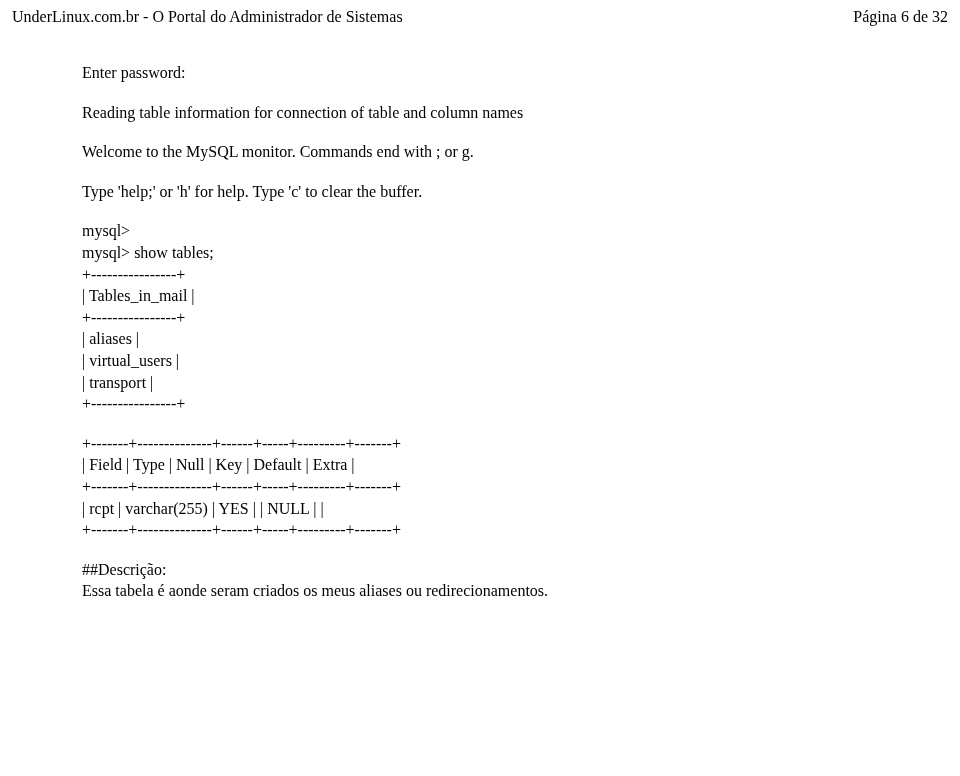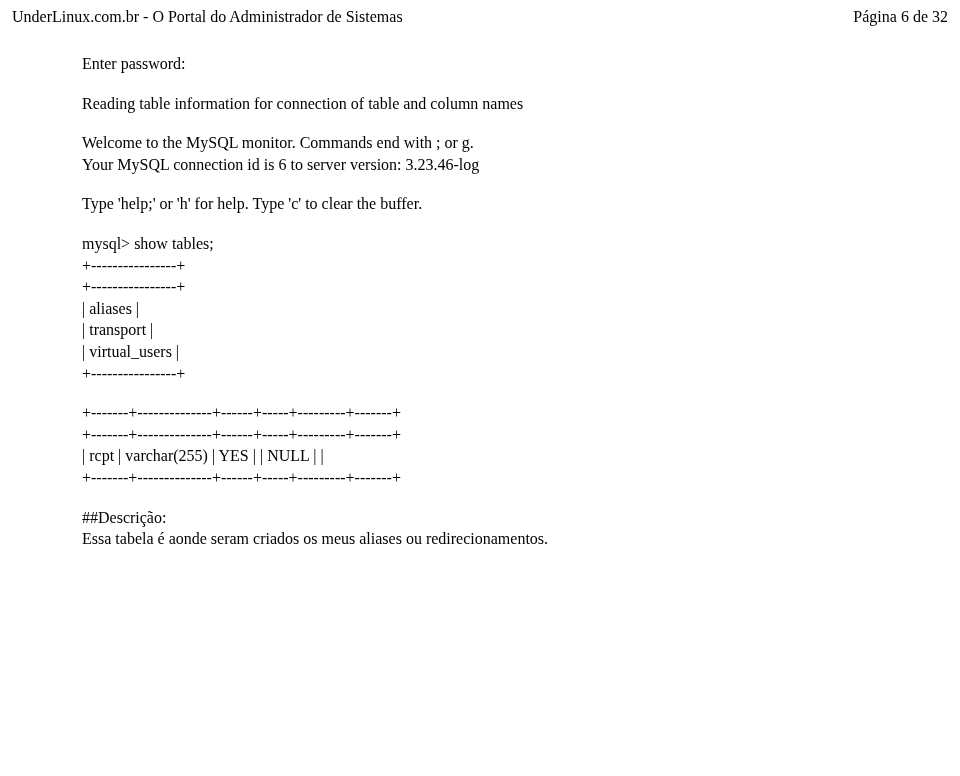--- a/index.html
+++ b/index.html
@@ -8,21 +8,21 @@
       color: #000;
       margin: 0;
       padding: 8px 12px;
       width: 960px;
       box-sizing: border-box;
       background: #fff;
     }
     .header {
       display: flex;
       justify-content: space-between;
-      margin-bottom: 27px;
+      margin-bottom: 36px;
     }
     .content {
       margin-left: 70px;
       line-height: 1.35;
     }
     .content p {
       margin: 0;
       font-family: Liberation Serif, serif;
     }
     .content .para {
@@ -40,37 +40,39 @@
 <div class="content">
 
   <p class="para">Enter password:</p>
 
   <div class="para">
     <p>Reading table information for connection of table and column names</p>
   </div>
 
   <div class="para">
     <p>Welcome to the MySQL monitor. Commands end with ; or g.</p>
-    <p>Your MySQL connection id is 6 to server version: 3.23.46-log</p>
   </div>
 
   <p class="para">Type 'help;' or 'h' for help. Type 'c' to clear the buffer.</p>
 
   <div class="para">
+    <p>mysql&gt;</p>
     <p>mysql&gt; show tables;</p>
     <p>+----------------+</p>
+    <p>| Tables_in_mail |</p>
     <p>+----------------+</p>
     <p>| aliases |</p>
+    <p>| virtual_users |</p>
     <p>| transport |</p>
-    <p>| virtual_users |</p>
     <p>+----------------+</p>
   </div>
 
   <div class="para">
     <p>+-------+--------------+------+-----+---------+-------+</p>
+    <p>| Field | Type | Null | Key | Default | Extra |</p>
     <p>+-------+--------------+------+-----+---------+-------+</p>
     <p>| rcpt | varchar(255) | YES | | NULL | |</p>
     <p>+-------+--------------+------+-----+---------+-------+</p>
   </div>
 
   <div class="para">
     <p>##Descrição:</p>
     <p>Essa tabela é aonde seram criados os meus aliases ou redirecionamentos.</p>
   </div>
 

